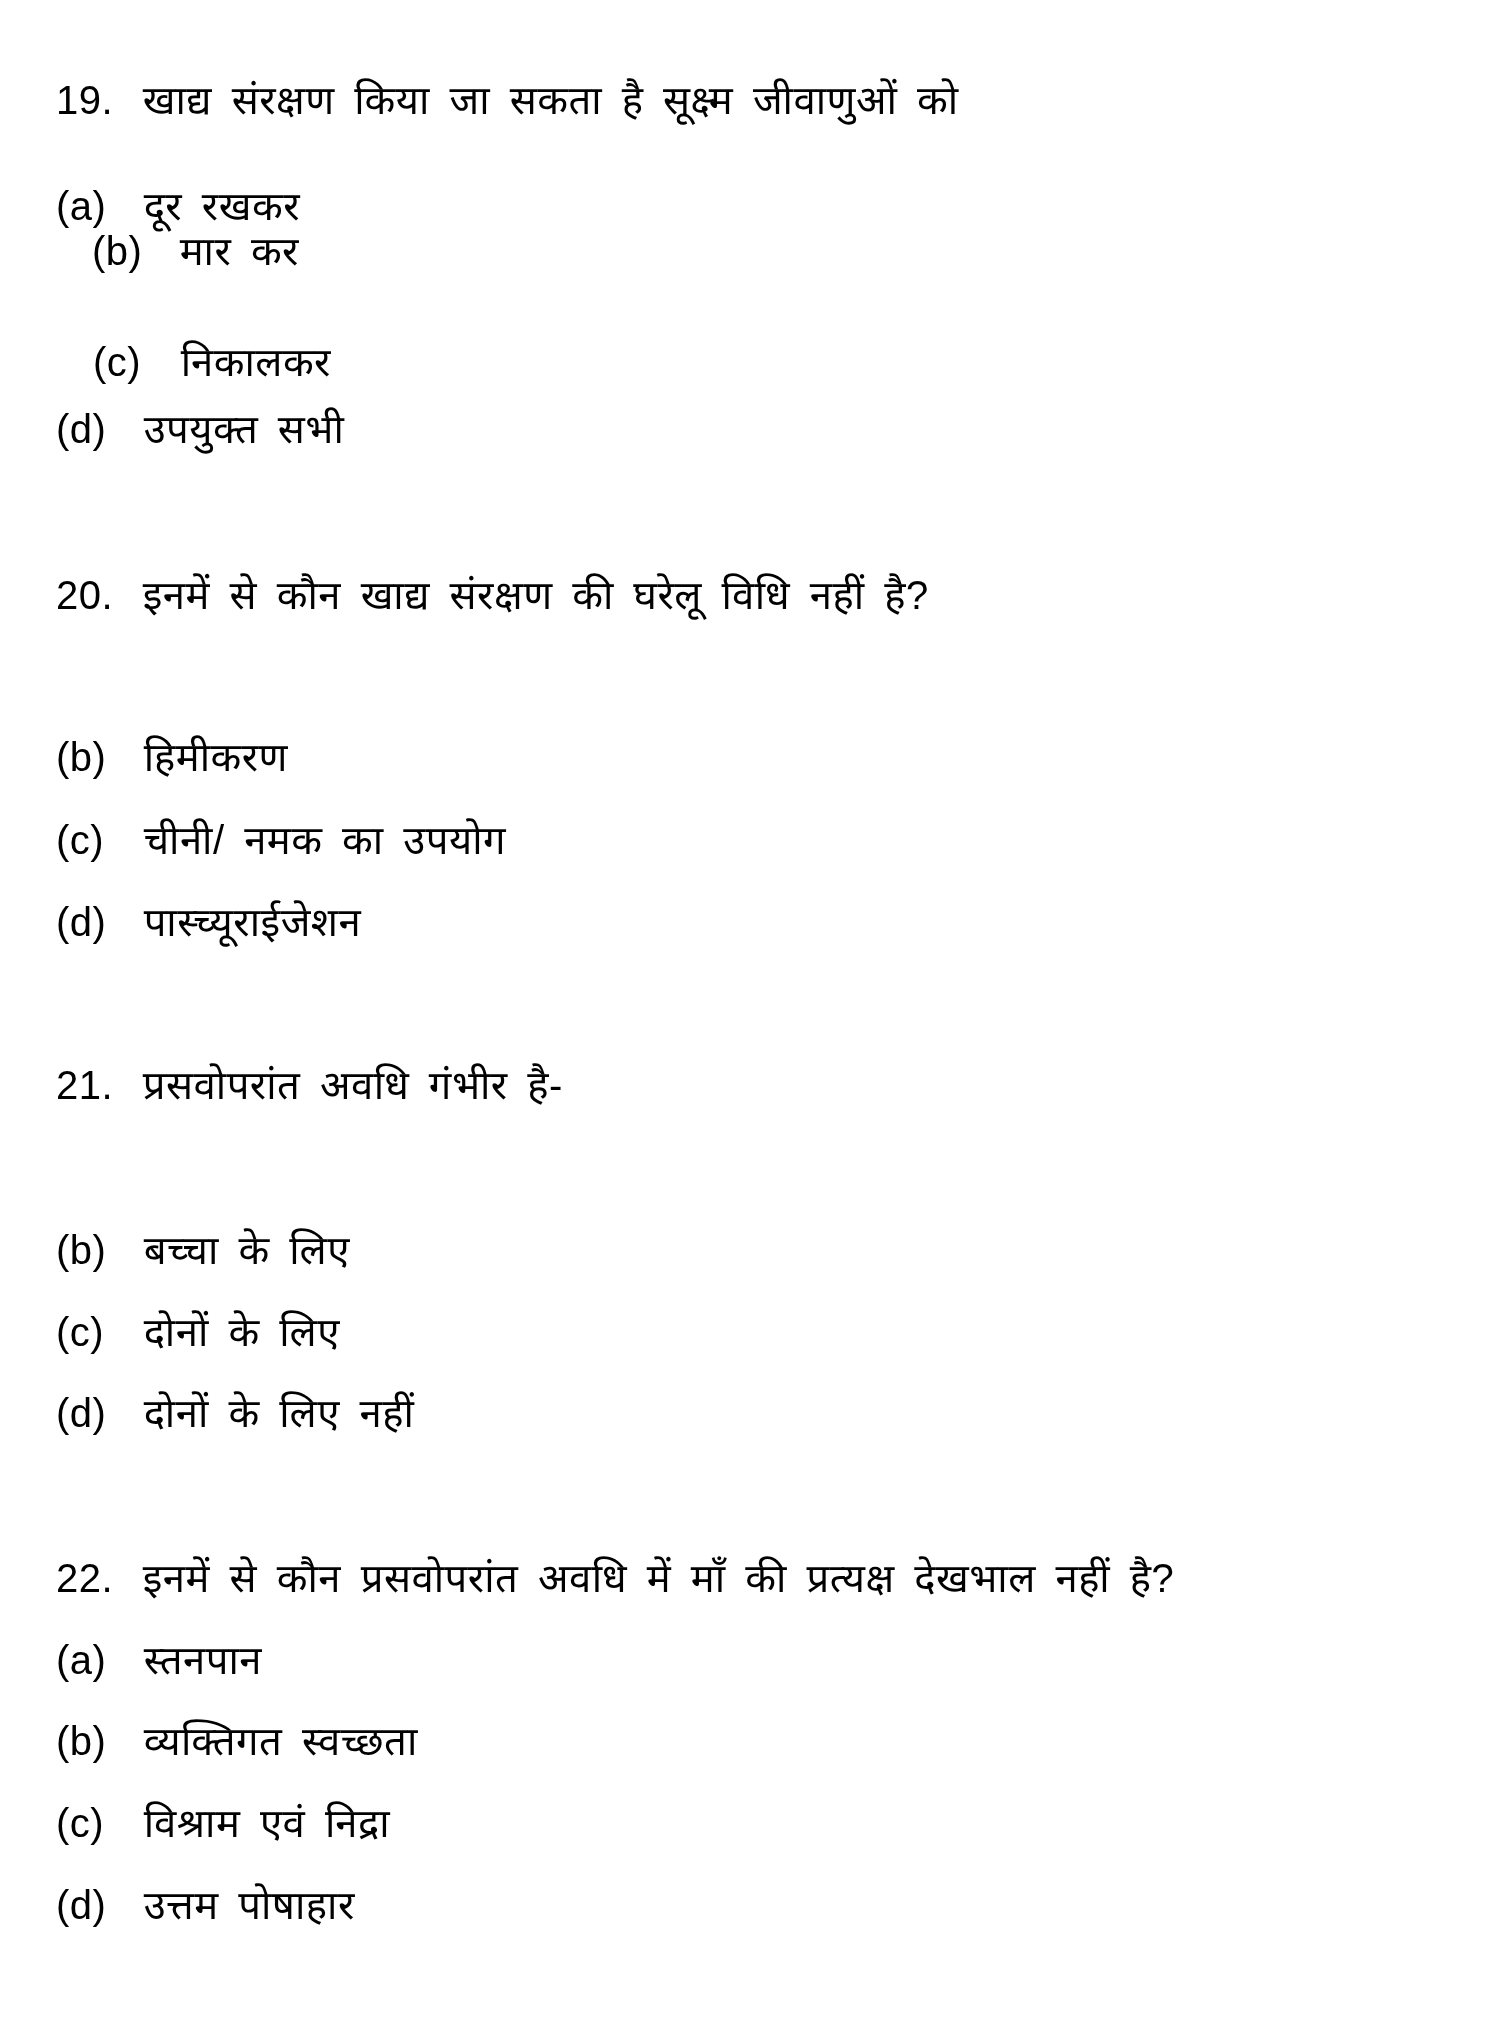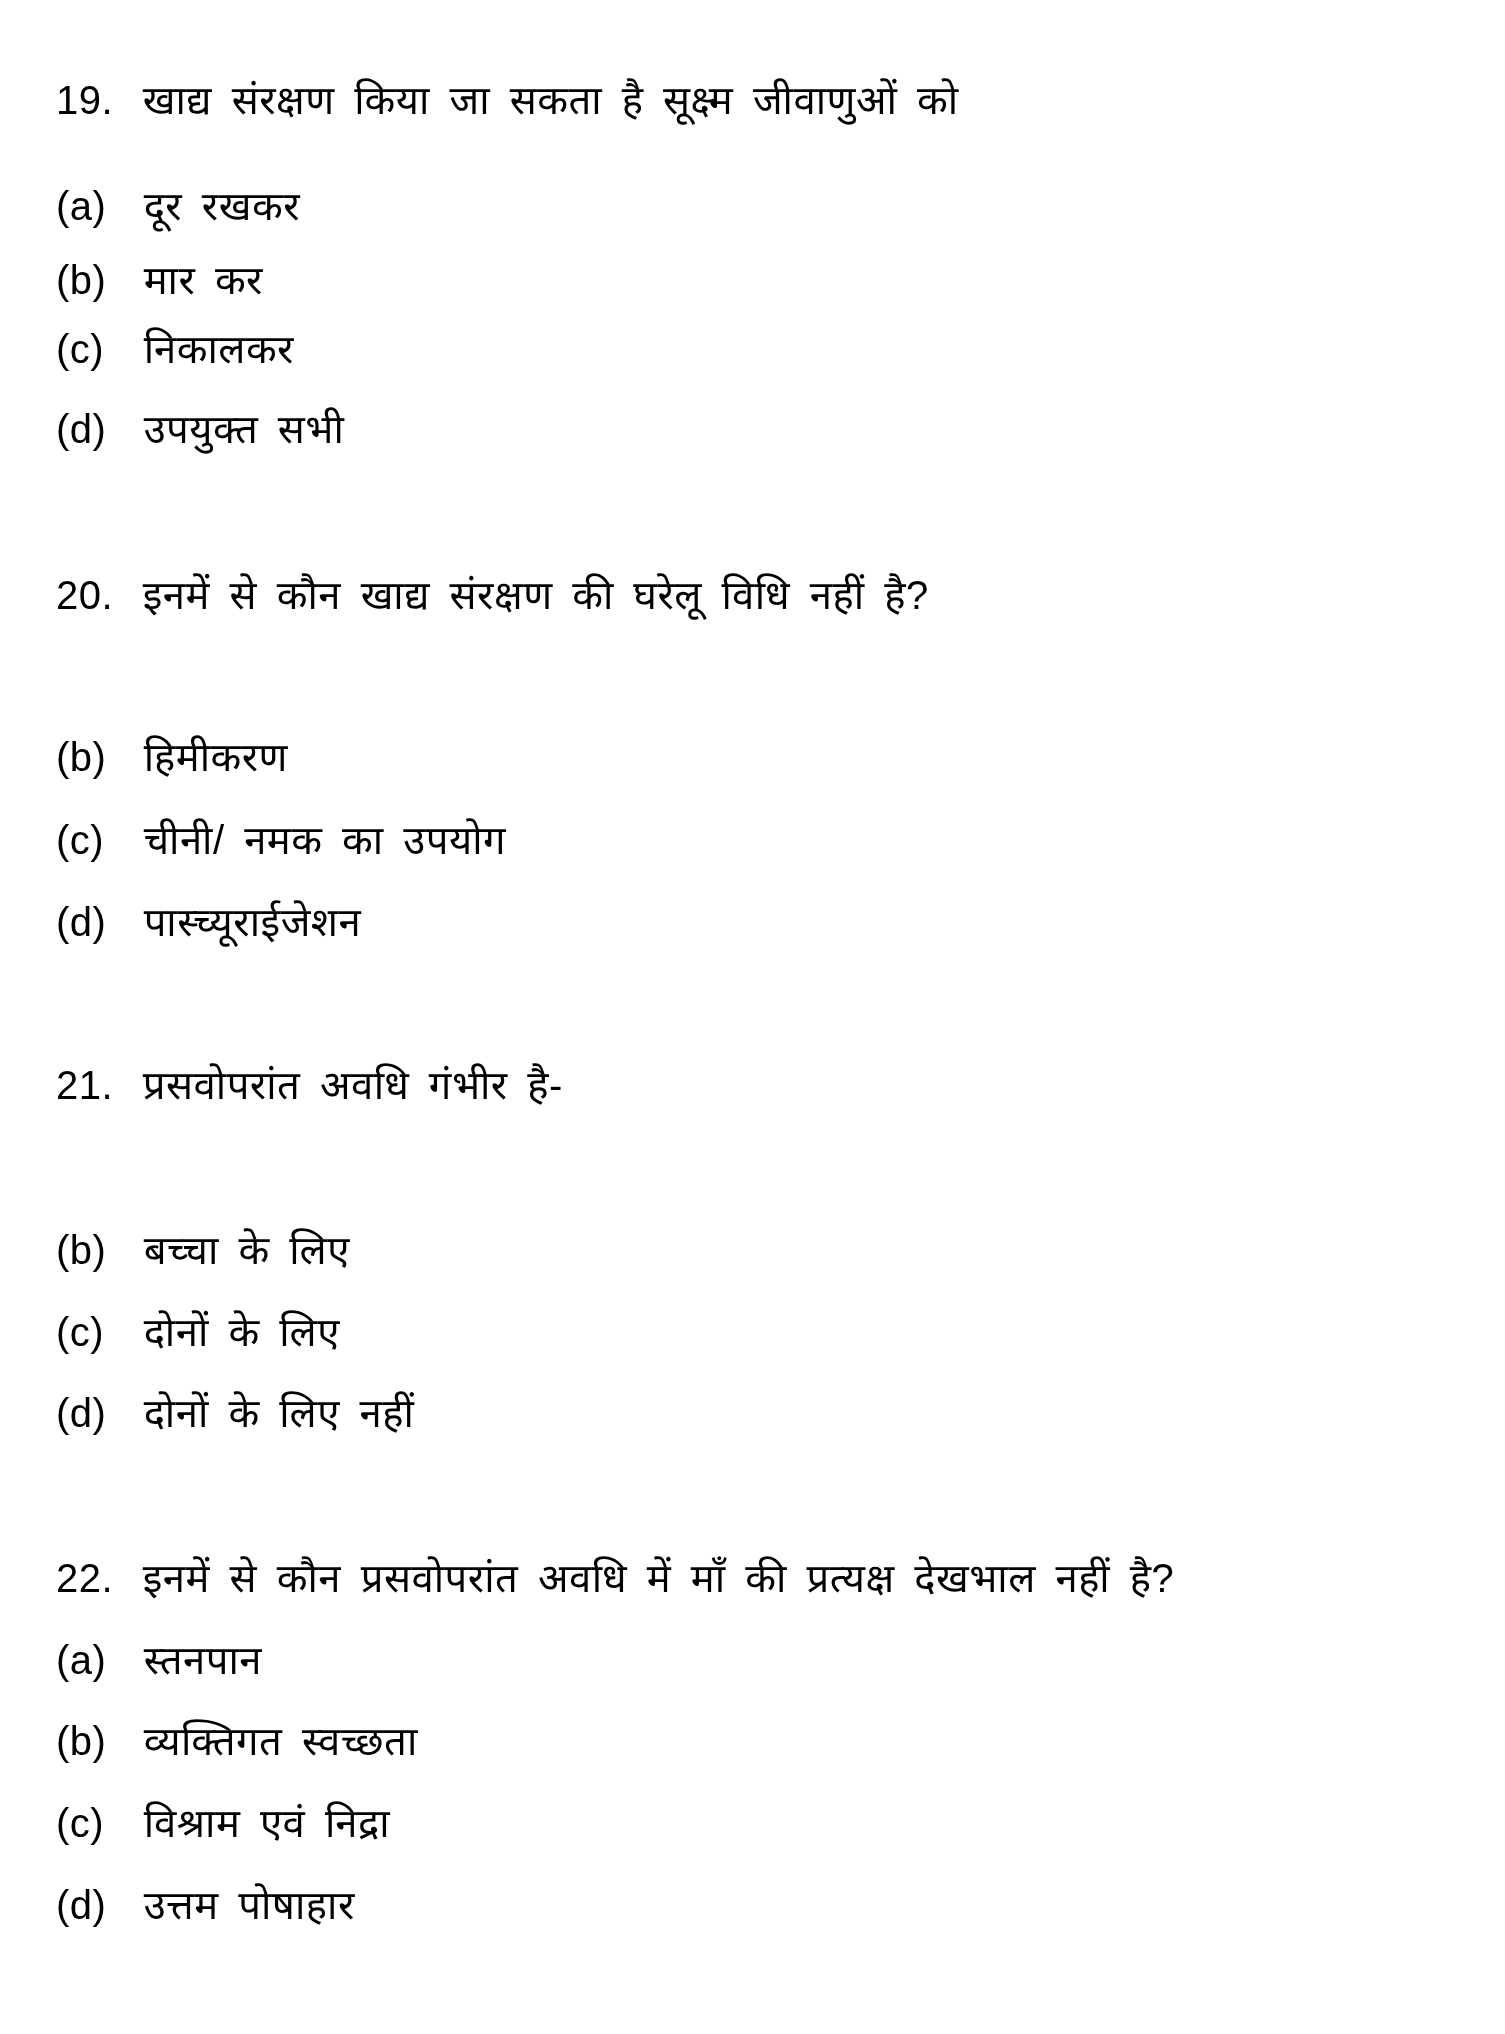--- a/index.html
+++ b/index.html
@@ -50,25 +50,25 @@
 <div class="page">
 
   <div class="line" style="top:72px;">
     <span class="qnum">19.</span>
     <span class="q-text">खाद्य संरक्षण किया जा सकता है सूक्ष्म जीवाणुओं को</span>
   </div>
   <div class="line" style="top:157px;margin-top:21px;">
     <span class="opt-label">(a)</span>
     <span class="opt-text">दूर रखकर</span>
   </div>
-  <div class="line" style="top:252px;">
+  <div class="line" style="top:223px;margin-left:36px;">
     <span class="opt-label">(b)</span>
     <span class="opt-text">मार कर</span>
   </div>
-  <div class="line" style="top:321px;">
+  <div class="line" style="top:334px;margin-left:37px;">
     <span class="opt-label">(c)</span>
     <span class="opt-text">निकालकर</span>
   </div>
   <div class="line" style="top:401px;">
     <span class="opt-label">(d)</span>
     <span class="opt-text">उपयुक्त सभी</span>
   </div>
 
   <div class="line" style="top:567px;text-align:center;">
     <span class="qnum">20.</span>

